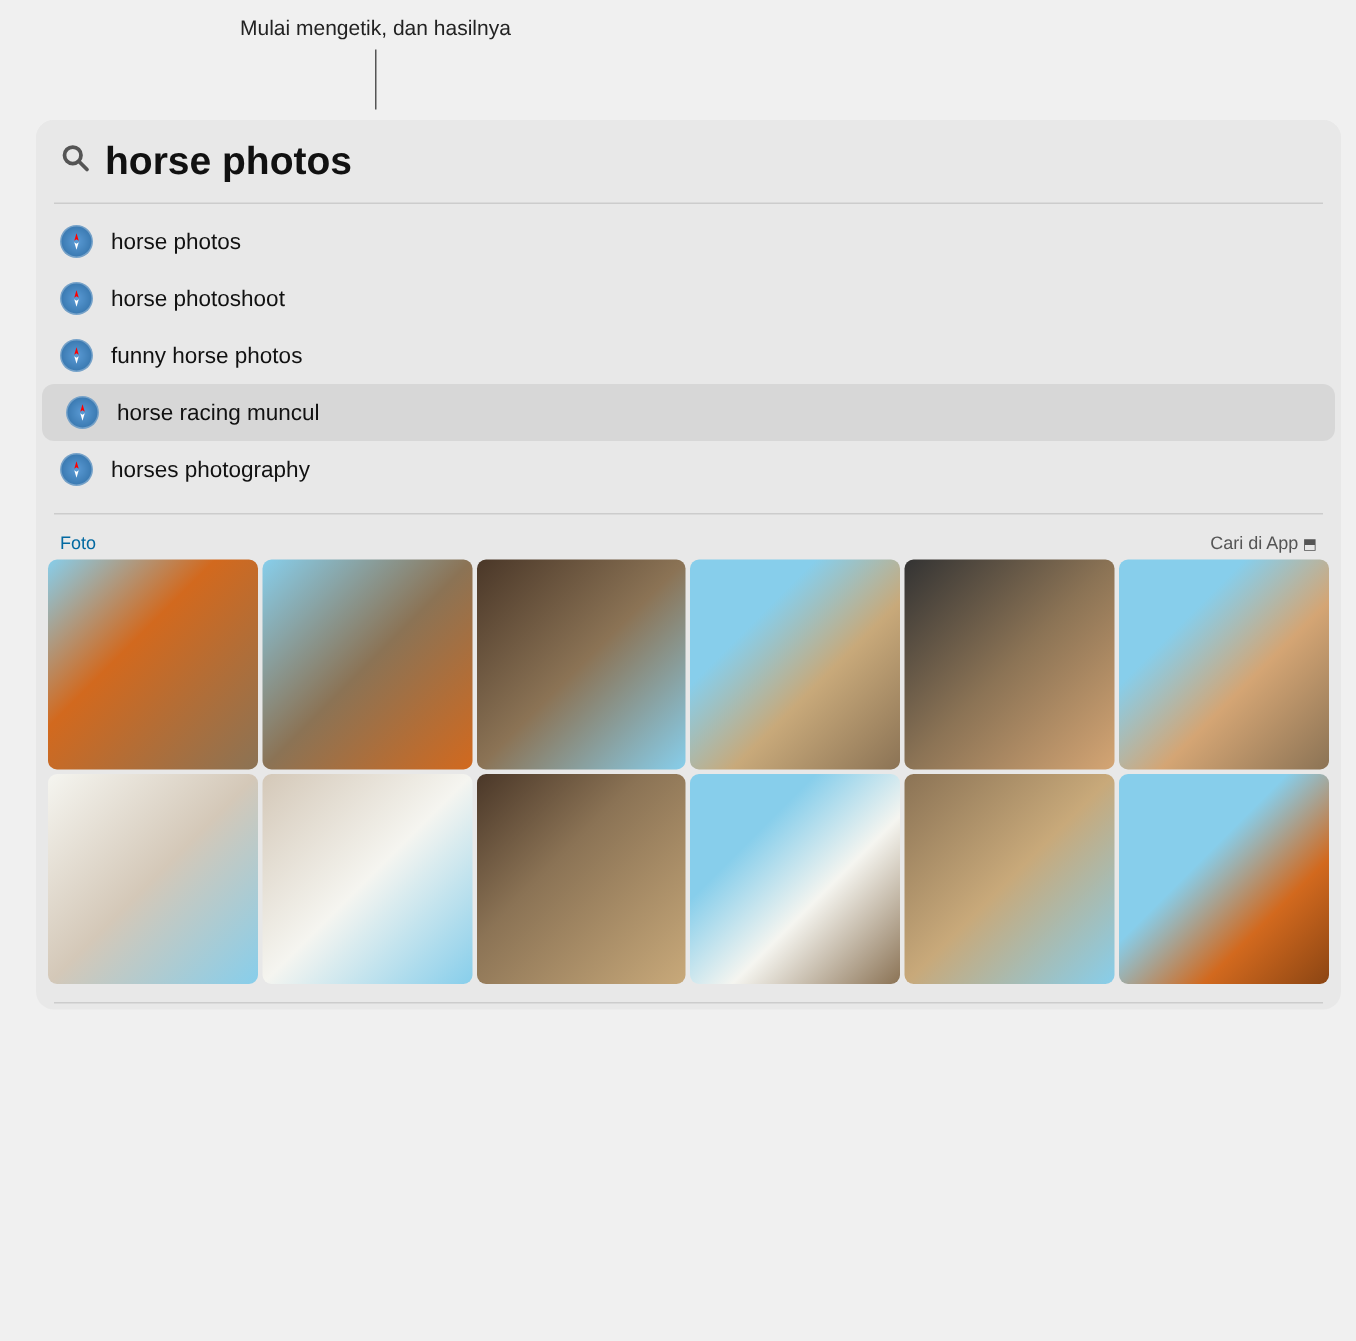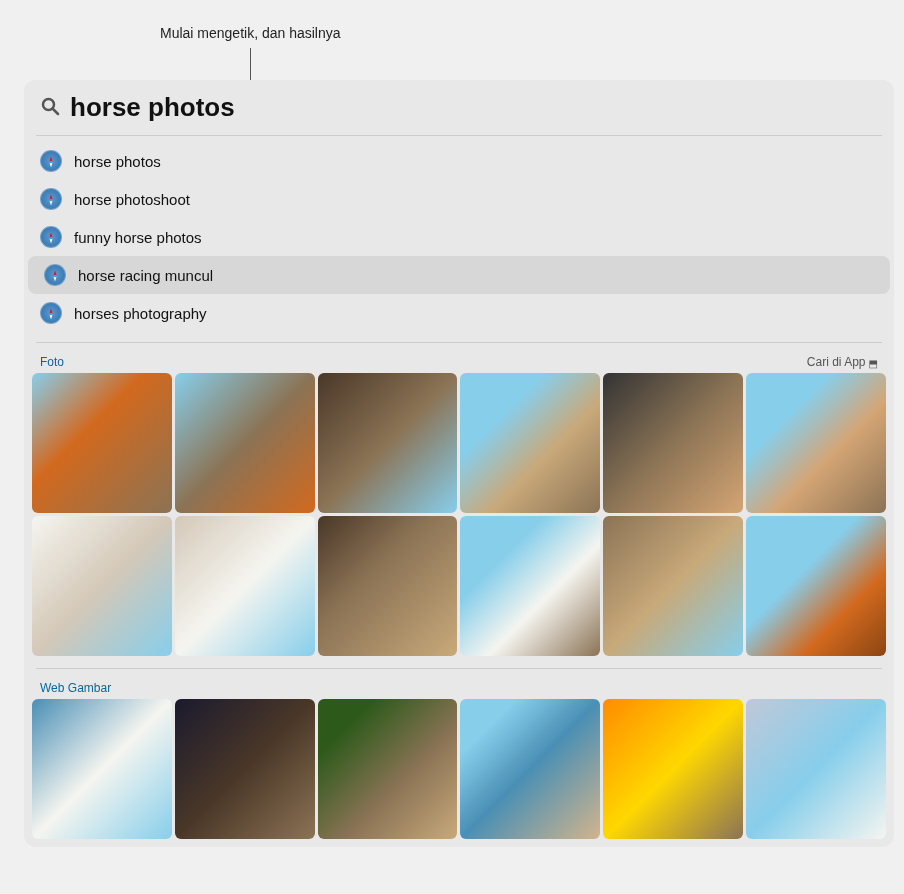--- a/index.html
+++ b/index.html
@@ -7,21 +7,21 @@
       font-family: -apple-system, BlinkMacSystemFont, "SF Pro Text", "Helvetica Neue", sans-serif;
       background: #f0f0f0;
       width: 904px;
       min-height: 894px;
       position: relative;
     }
 
     
     .tooltip-area {
       position: absolute;
-      top: 15px;
+      top: 0;
       left: 160px;
       padding: 8px 0 0 0;
       text-align: center;
       font-size: 14px;
       color: #222;
       line-height: 1.5;
       pointer-events: none;
     }
     .tooltip-line {
       width: 1px;
@@ -305,28 +305,14 @@
       <div class="photo-cell p8"></div>
       <div class="photo-cell p9"></div>
       <div class="photo-cell p10"></div>
       <div class="photo-cell p11"></div>
       <div class="photo-cell p12"></div>
     </div>
   </div>
 
   <div class="section-divider"></div>
 
-  <div class="section">
-    <div class="section-header">
-      <span class="section-title">Web Gambar</span>
-    </div>
-
-    <div class="web-grid">
-      <div class="web-cell w1"></div>
-      <div class="web-cell w2"></div>
-      <div class="web-cell w3"></div>
-      <div class="web-cell w4"></div>
-      <div class="web-cell w5"></div>
-      <div class="web-cell w6"></div>
-    </div>
-  </div>
 
 </div>
 
 </body></html>

